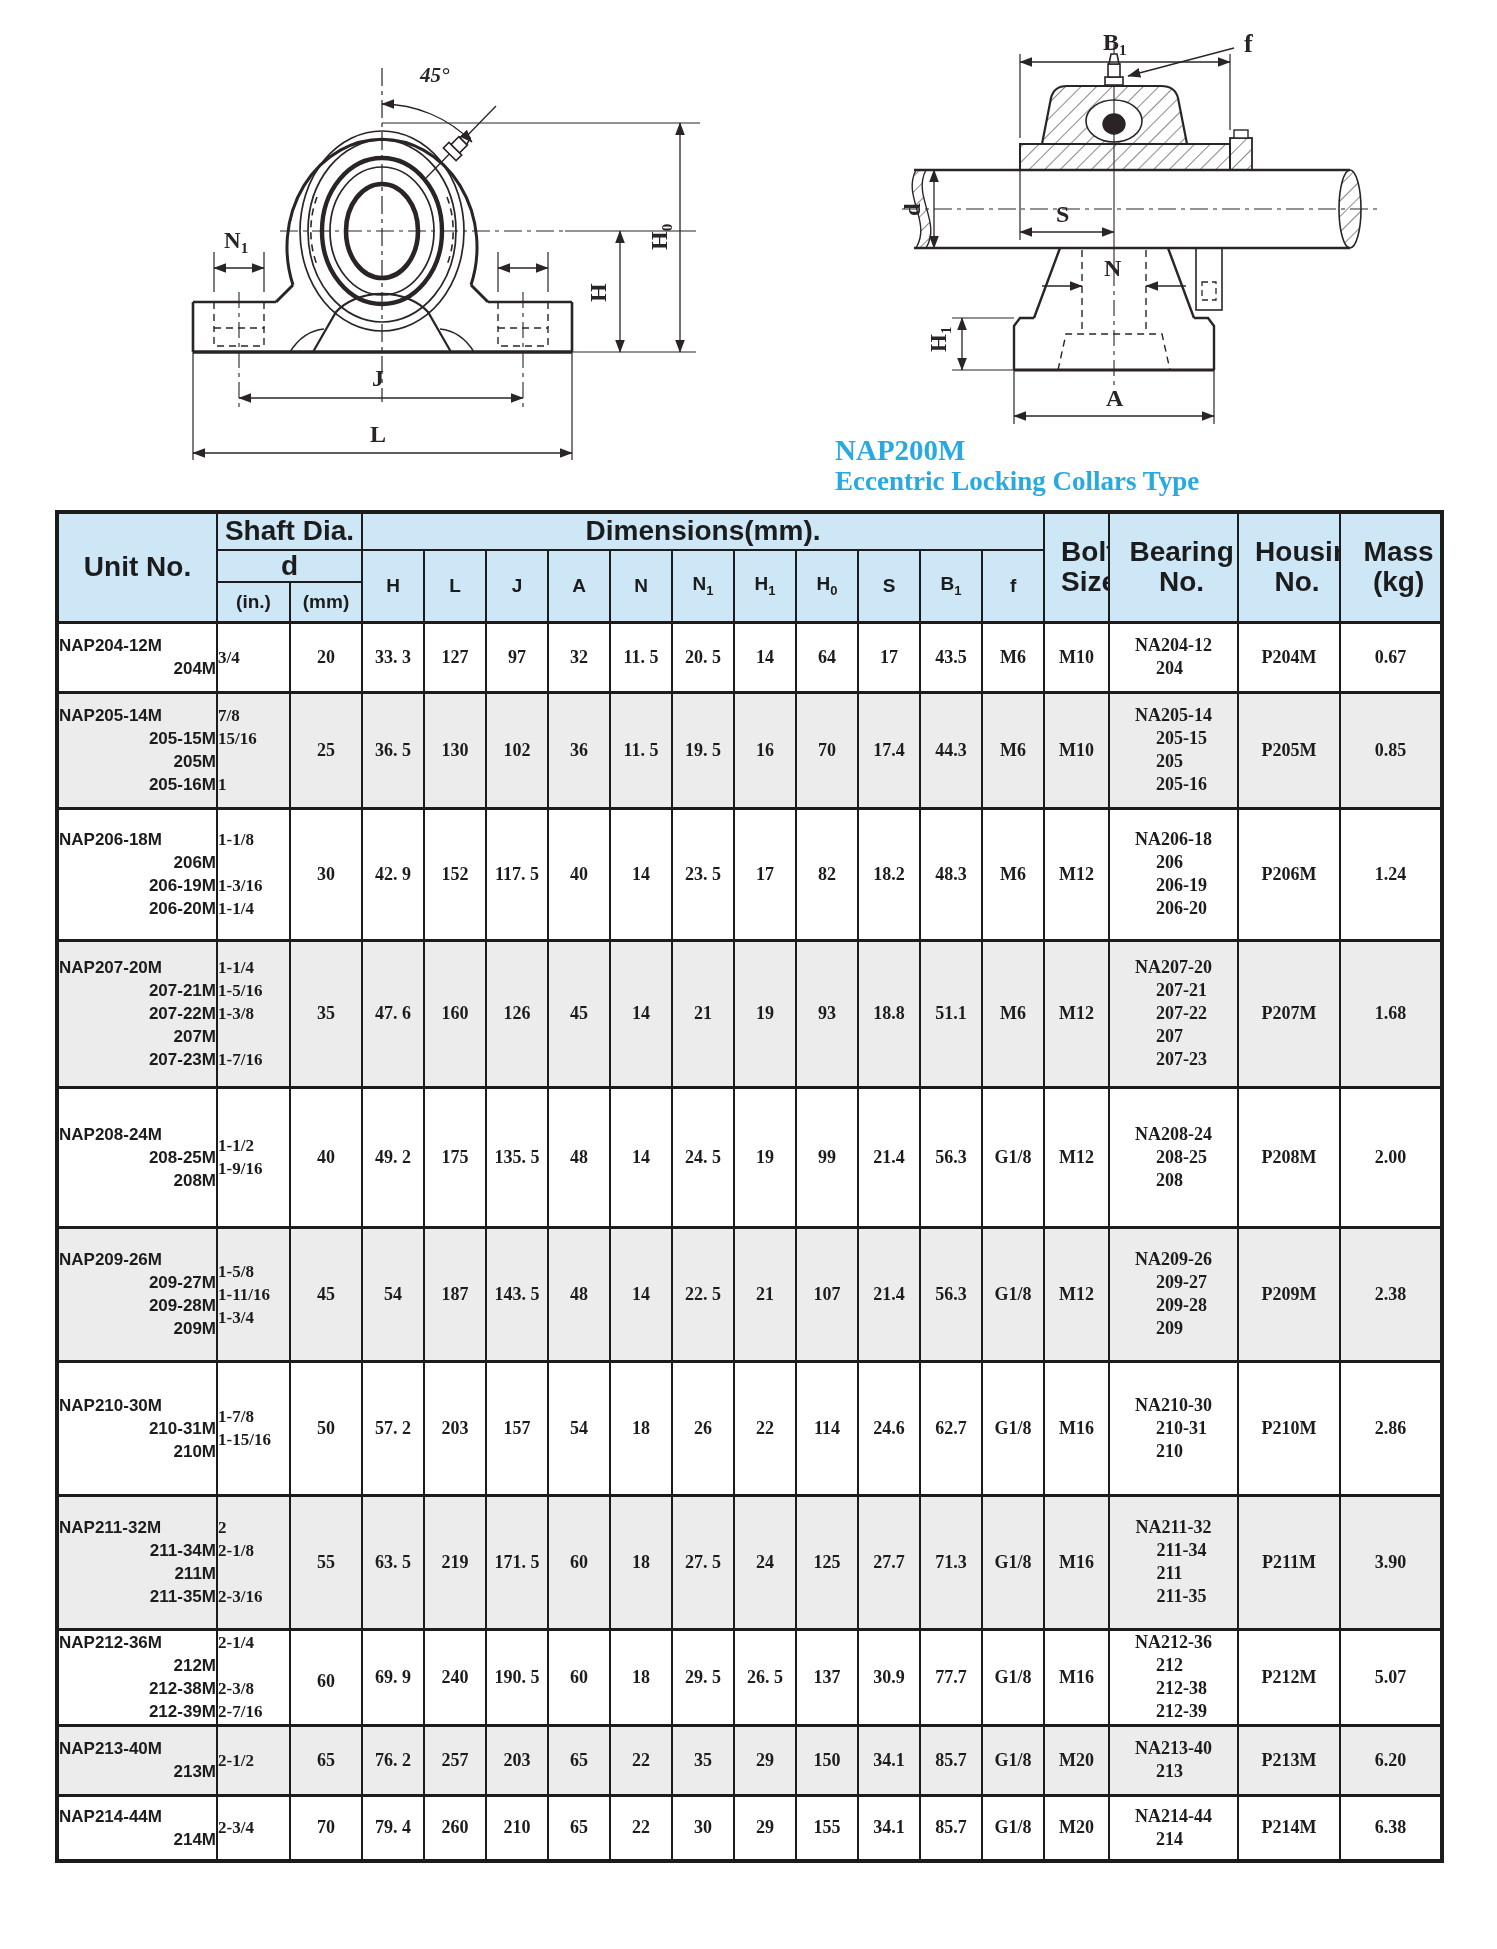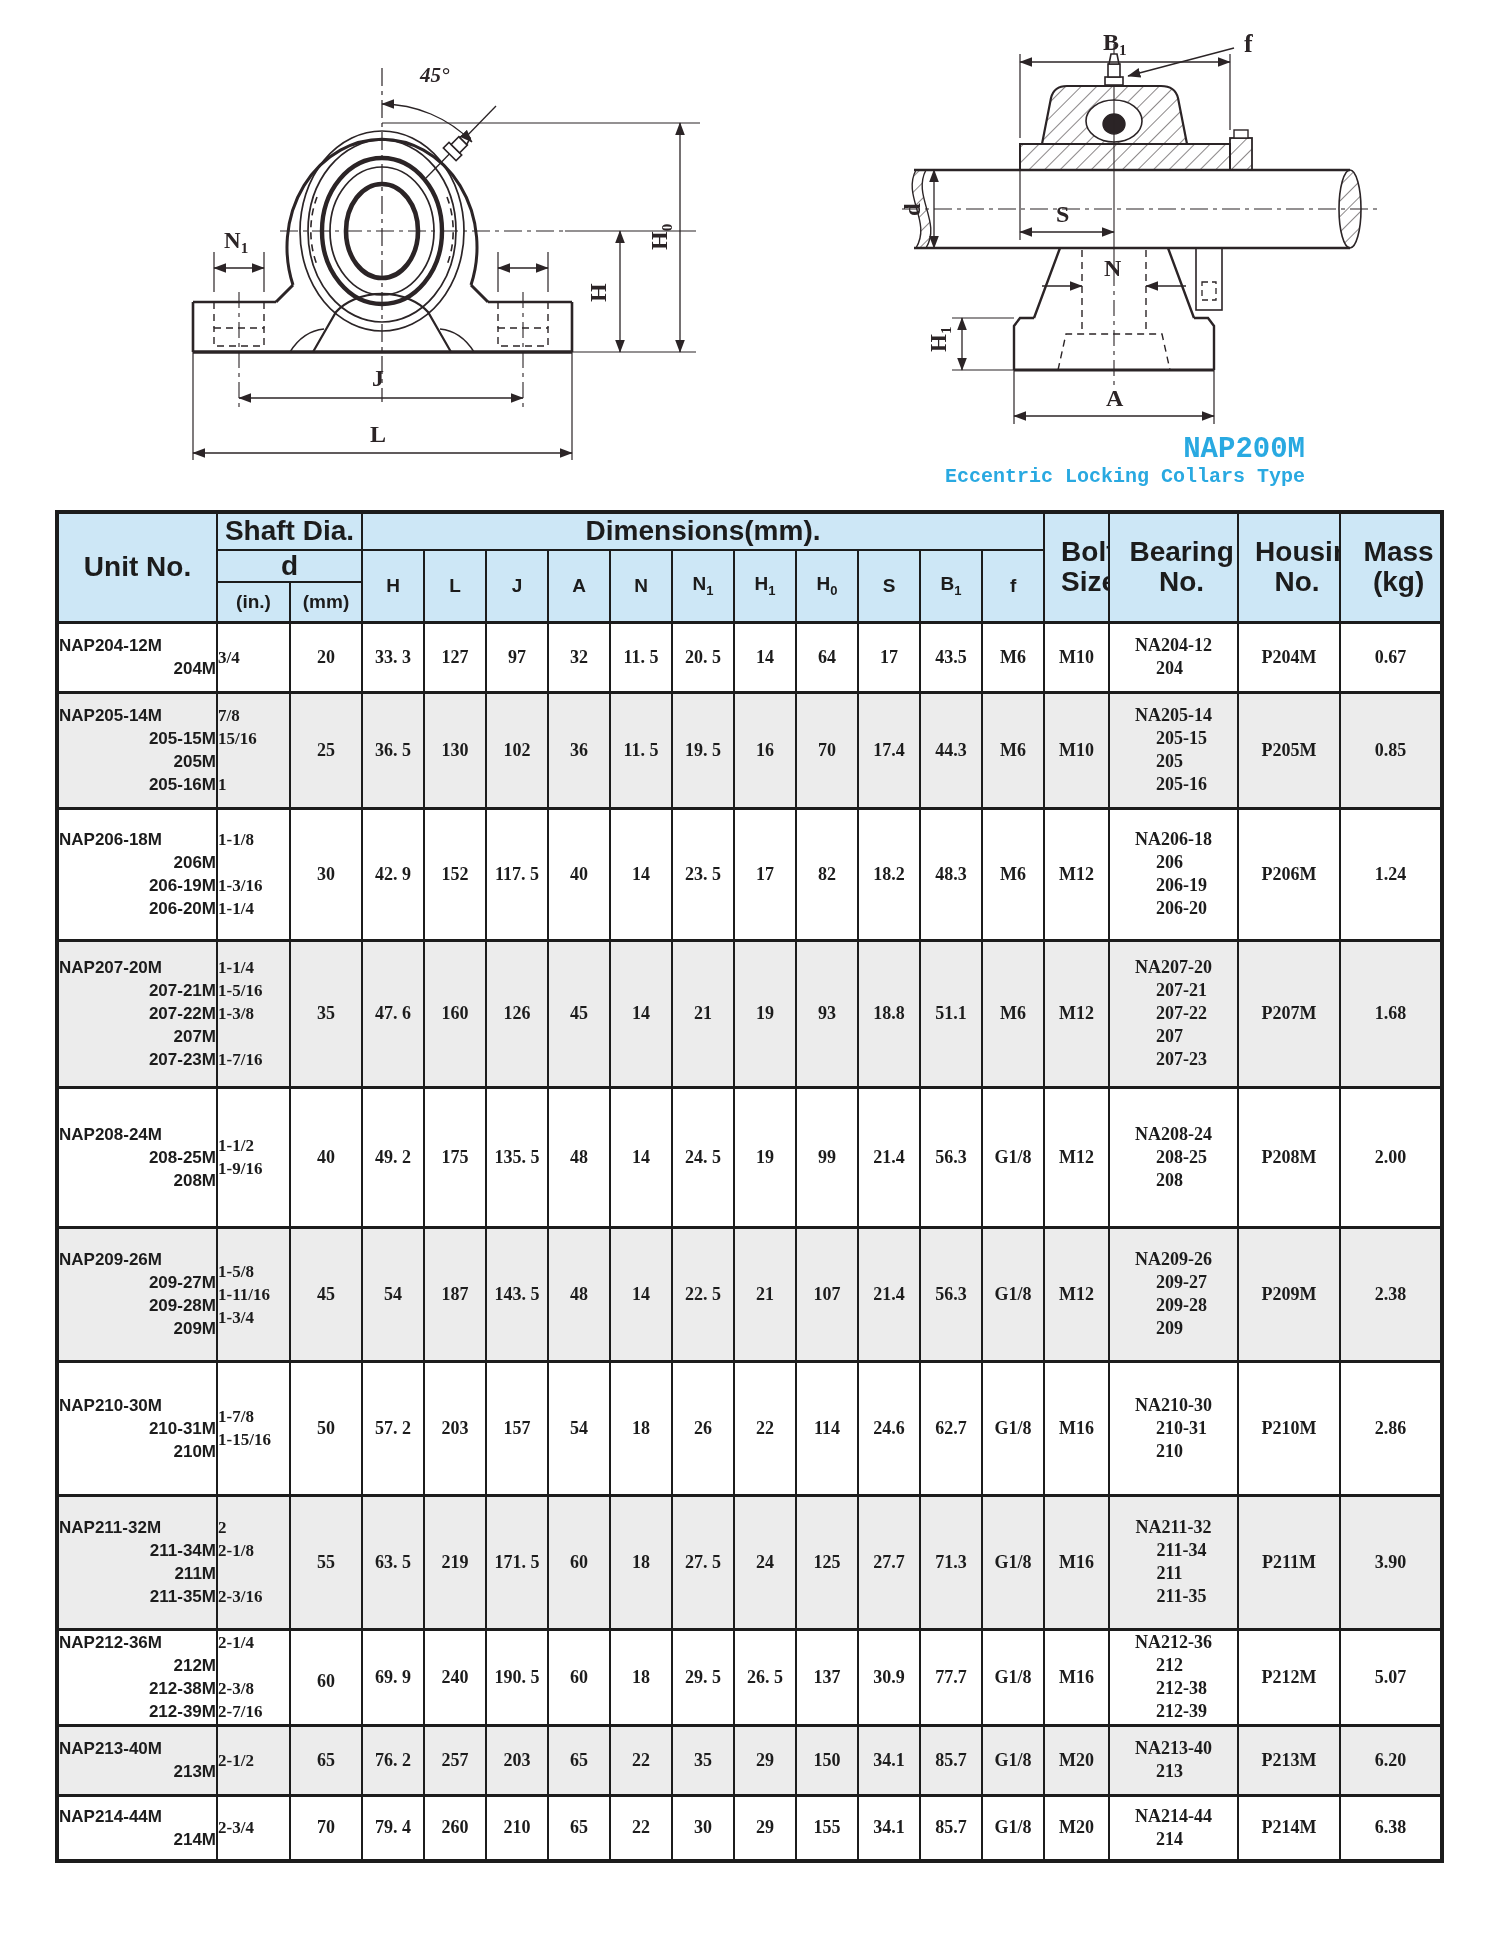--- a/index.html
+++ b/index.html
@@ -1,24 +1,24 @@
 <!DOCTYPE html>
 <html><head>
 <meta charset="utf-8">
 <style>
   html,body{margin:0;padding:0;}
   body{width:1497px;height:1949px;background:#ffffff;position:relative;overflow:hidden;
        font-family:"Liberation Sans",sans-serif;color:#1c1c1c;}
   .page{position:absolute;inset:0;}
   svg{position:absolute;}
   svg text{font-family:"Liberation Serif",serif;font-weight:bold;fill:#2b2426;}
-  .cap{position:absolute;left:835px;top:434px;width:470px;text-align:right;
-       font-family:Liberation Mono, monospace;font-weight:bold;line-height:1.12;}
+  .cap{position:absolute;left:835px;top:434px;width:470px;text-align:left;
+       font-family:Liberation Serif, serif;font-weight:bold;line-height:1.12;}
   .cap .l1{font-size:29px;}
-  .cap .l2{font-size:20px;}
+  .cap .l2{font-size:27px;}
 
   table.spec{position:absolute;left:55px;top:510px;width:1385px;border-collapse:collapse;
        table-layout:fixed;border:4px solid #1c1c1c;}
   .spec th,.spec td{border:2px solid #1c1c1c;padding:0;overflow:hidden;}
   .spec thead th{background:#cde7f6;font-size:28px;font-weight:bold;line-height:1.08;}
   .spec thead .dimh{font-size:19px;}
   .spec thead .pre{white-space:pre-line;padding-left:16px;}
   sub.s{font-size:13px;}
   .spec tbody td{vertical-align:middle;border-top-width:3px;border-bottom-width:3px;}
   .ln{line-height:23px;min-height:23px;white-space:nowrap;}

